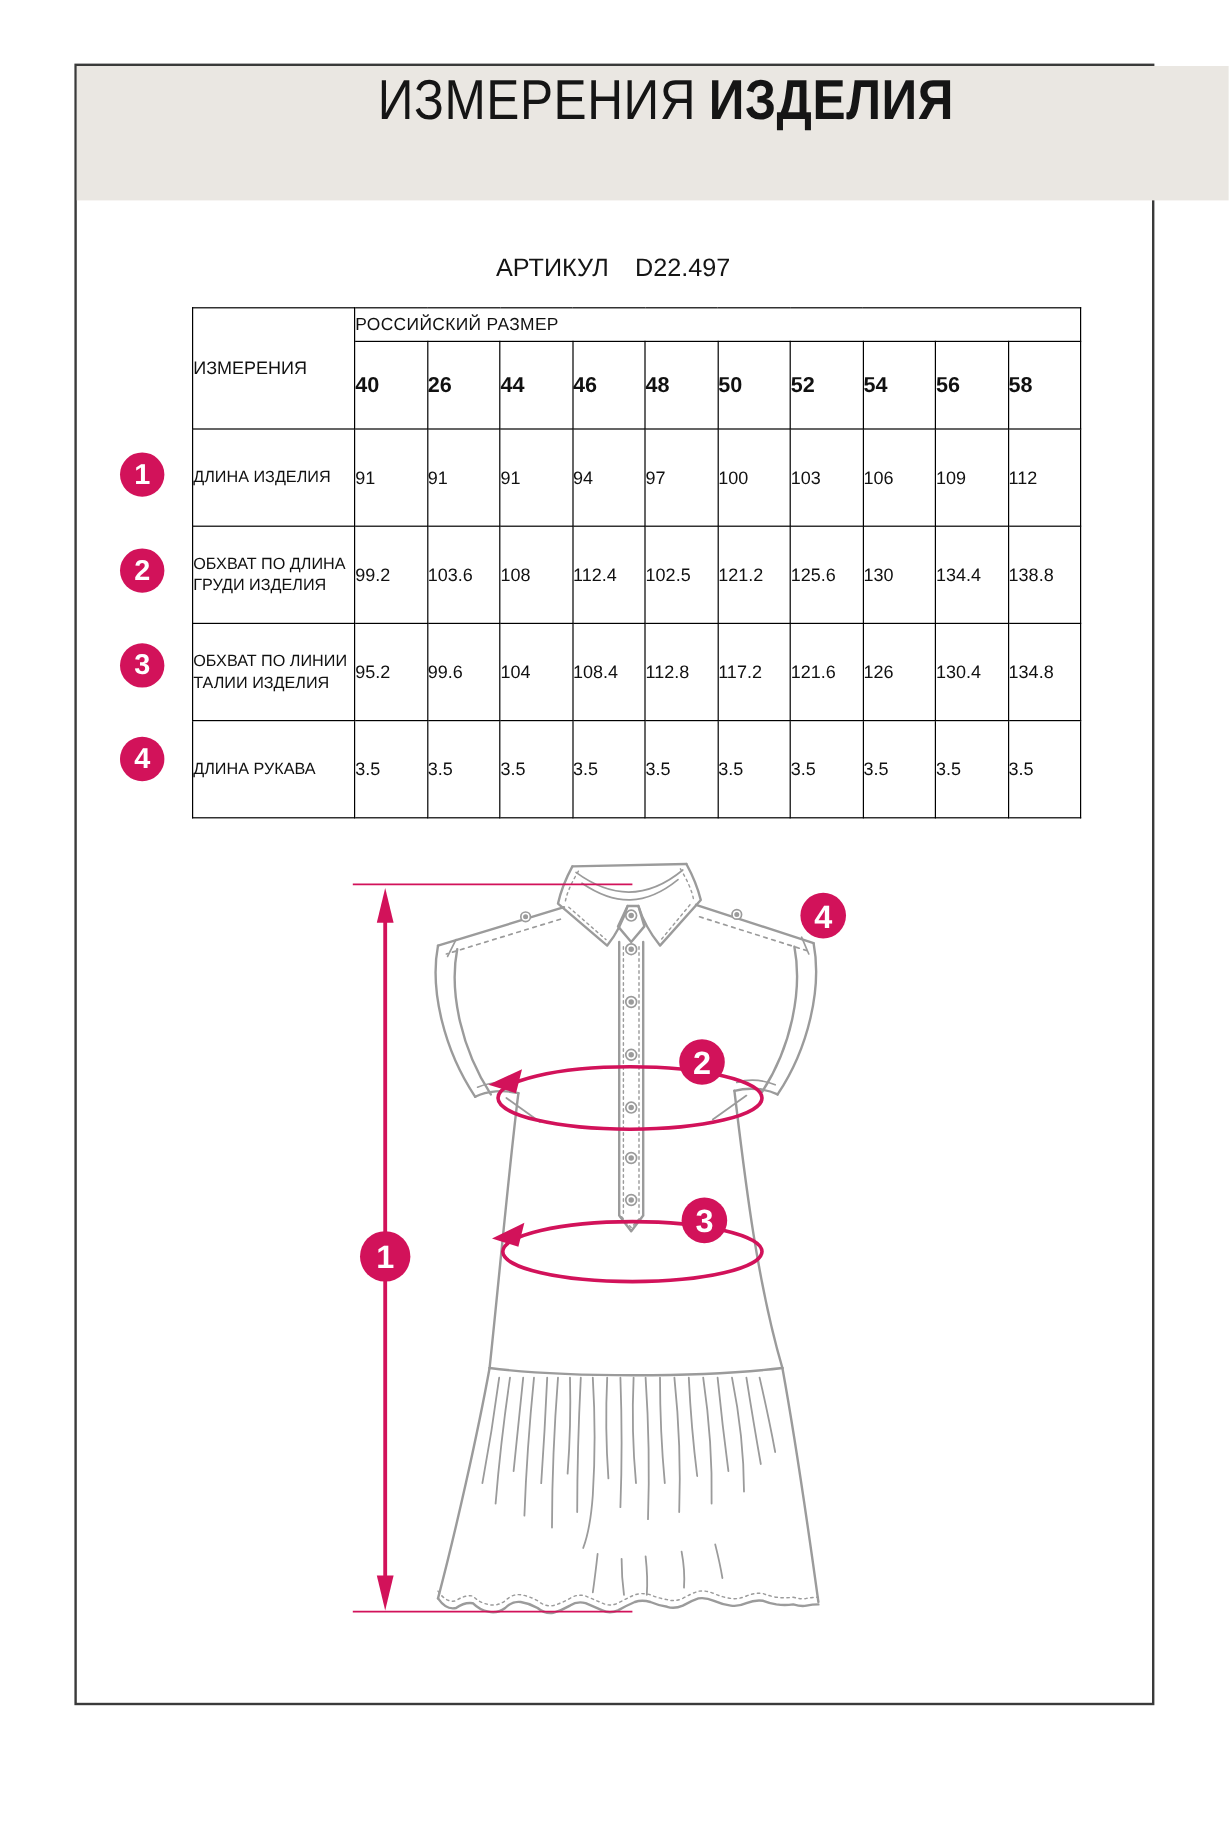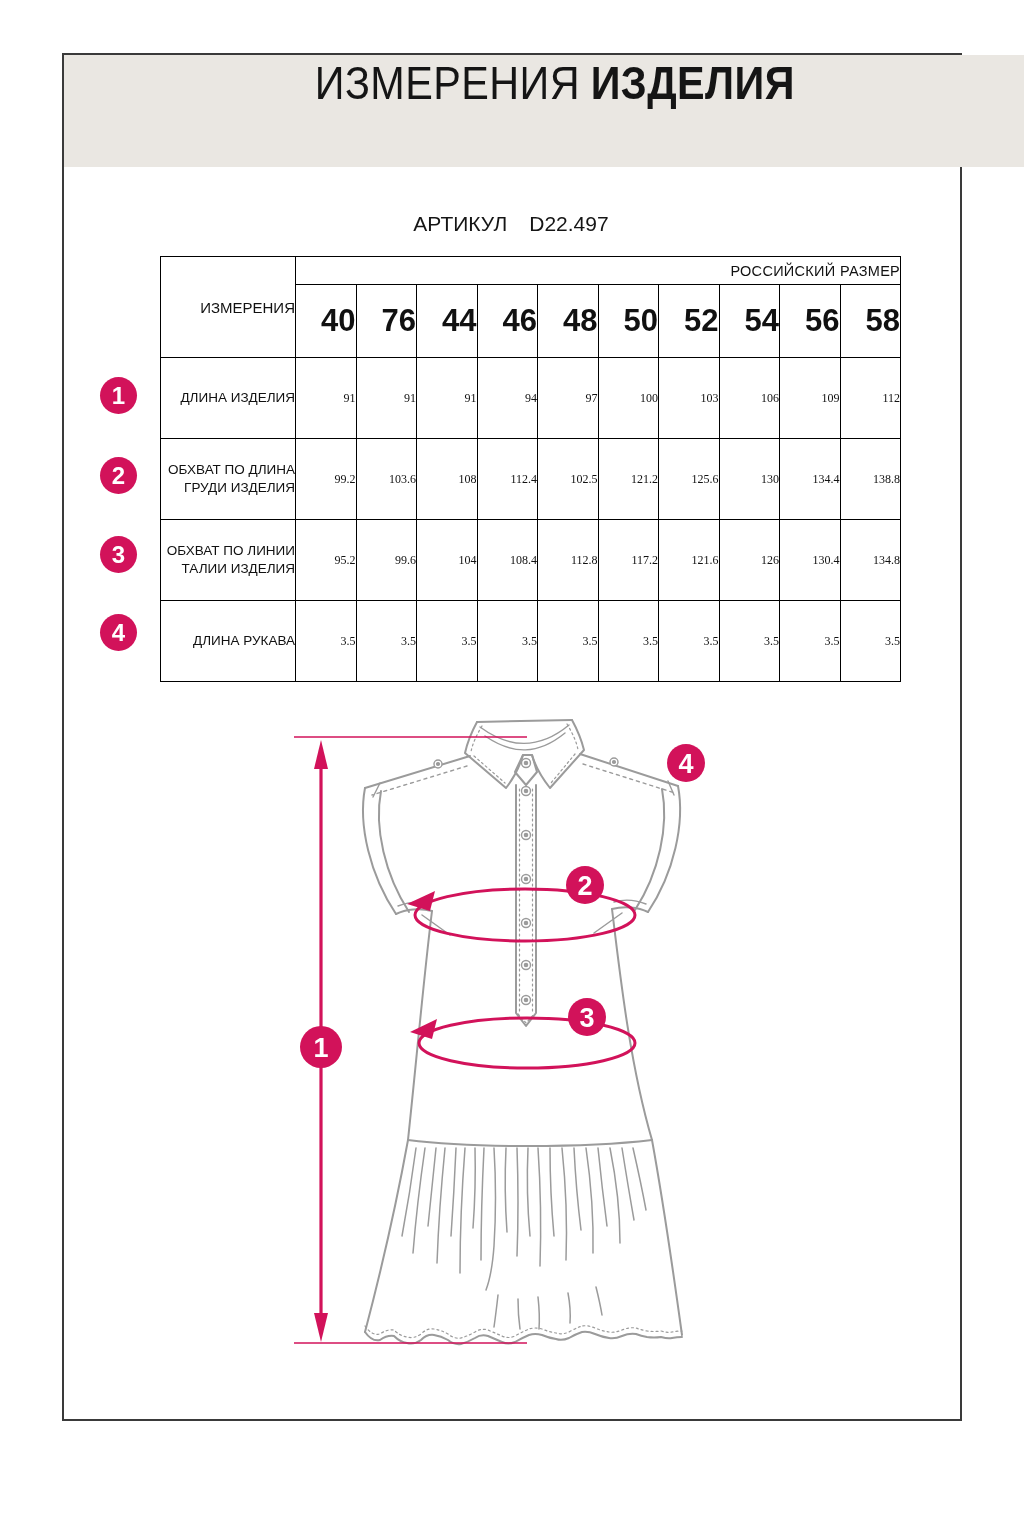--- a/index.html
+++ b/index.html
@@ -11,27 +11,27 @@
   .frame{position:absolute;left:62px;top:53px;width:896px;height:1364px;border:2px solid #3a3a3a;background:#fff;}
   
   .banner{position:absolute;left:64px;top:55px;width:982px;height:112px;background:#eae7e2;display:flex;justify-content:center;}
   .title-wrap{display:inline-block;transform:scaleX(0.88);white-space:nowrap;font-size:47px;letter-spacing:0.5px;color:#151515;}
   .title-bold{font-weight:bold;margin-left:12px;}
   
   .article{position:absolute;left:64px;top:212px;width:894px;text-align:center;font-size:21px;color:#151515;}
   .article .val{margin-left:22px;}
   
   .size-table{position:absolute;left:160px;top:256px;border-collapse:collapse;table-layout:fixed;width:740px;}
-  .size-table td{border:1px solid #000;text-align:right;vertical-align:middle;padding:0;color:#111;}
+  .size-table td{border:1px solid #000;text-align:left;vertical-align:middle;padding:0;color:#111;}
   .c-meas{font-size:15px;}
   .c-group{font-size:14.5px;height:27px;letter-spacing:0.3px;}
-  .r-sizes td{height:72px;font-size:31px;font-weight:bold;}
+  .r-sizes td{height:72px;font-size:18px;font-weight:bold;}
   .r-data td{height:80px;}
   .c-label{font-size:13.5px;line-height:1.35;padding:0 13px;}
-  .c-val{font-size:12px;font-family:Liberation Serif, serif;}
+  .c-val{font-size:15px;}
   
   .mcircle{position:absolute;width:37px;height:37px;border-radius:50%;background:#d2125a;color:#fff;
     display:flex;align-items:center;justify-content:center;font-size:24px;font-weight:bold;}
   
   .sketch-svg{position:absolute;left:270px;top:695px;}
 </style>
 </head>
 <body>
 
 <div id="canvas">
@@ -61,21 +61,21 @@
         <col style="width:60.5px">
         <col style="width:60.5px">
     </colgroup>
     <tbody>
         <tr>
       <td rowspan="2" class="c-meas">ИЗМЕРЕНИЯ</td>
       <td colspan="10" class="c-group">РОССИЙСКИЙ РАЗМЕР</td>
     </tr>
     <tr class="r-sizes">
       <td>40</td>
-      <td>76</td>
+      <td>26</td>
       <td>44</td>
       <td>46</td>
       <td>48</td>
       <td>50</td>
       <td>52</td>
       <td>54</td>
       <td>56</td>
       <td>58</td>
     </tr>
     <tr class="r-data">

